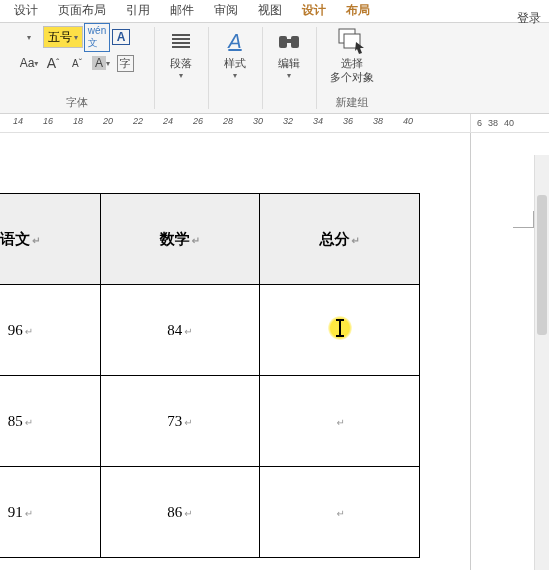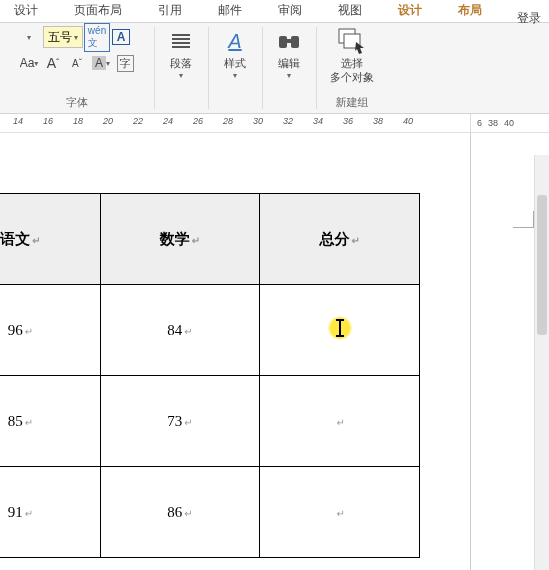--- a/index.html
+++ b/index.html
@@ -13,21 +13,21 @@
     position: relative;
   }
   
   .ribbon-tabs {
     display: flex;
     align-items: flex-end;
     height: 22px;
     border-bottom: 1px solid #d4d4d4;
     background: #fff;
     padding-left: 4px;
-    gap: 16px;
+    gap: 0;
     position: relative;
   }
   .ribbon-tab {
     padding: 3px 10px 3px 10px;
     color: #444;
     cursor: pointer;
     user-select: none;
     font-size: 12px;
   }
   .ribbon-tab.context {
@@ -82,21 +82,21 @@
     display: flex;
     align-items: center;
     gap: 4px;
     height: 24px;
     padding: 0 2px;
   }
   .font-select {
     display: inline-flex;
     align-items: center;
     border: 1px solid #c0c0c0;
-    background: #fef9c3;
+    background: #fde047;
     height: 20px;
     padding: 0 4px;
     gap: 2px;
     font-size: 12px;
   }
   .tiny-chevron {
     font-size: 8px;
     color: #666;
   }
   .icon-btn {

